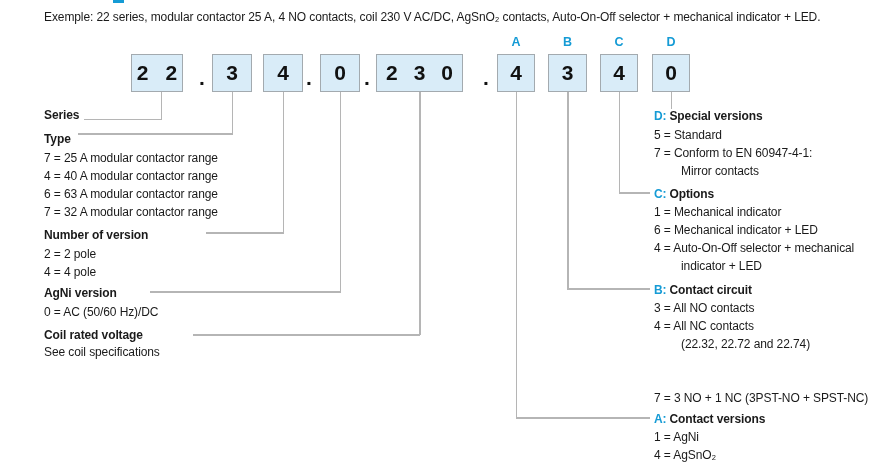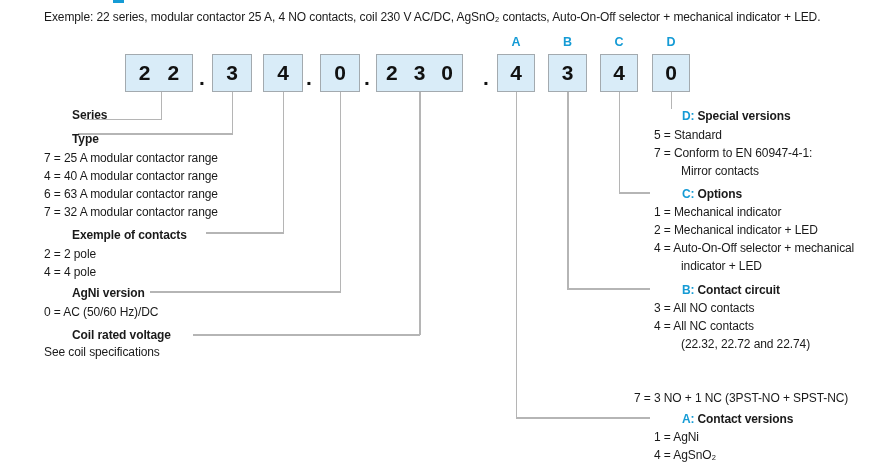--- a/index.html
+++ b/index.html
@@ -1,21 +1,21 @@
 <!DOCTYPE html>
 <html><head>
 <meta charset="utf-8">
 <style>
   html,body{margin:0;padding:0;background:#fff;}
   #stage{
     position:relative;width:881px;height:462px;background:#ffffff;overflow:hidden;
     font-family:"Liberation Sans","DejaVu Sans",sans-serif;color:#1a1a1a;
   }
   .txt{position:absolute;font-size:12px;line-height:12px;white-space:nowrap;letter-spacing:-0.1px;}
-  .bold{font-weight:bold;margin-left:28px;}
+  .bold{font-weight:bold;}
   .accent{color:#159bd5;font-weight:bold;margin-right:3px;}
   .example{left:44px;top:11px;font-size:12px;}
   
   .code-box{
     position:absolute;top:54px;height:38px;background:#d9ecf8;border:1.5px solid #a3aaaf;
     box-sizing:border-box;display:flex;align-items:center;justify-content:center;
     font-size:21px;font-weight:bold;color:#111;
   }
   .sp2{letter-spacing:17px;margin-right:-17px;}
   .sp3{letter-spacing:16px;margin-right:-16px;}
@@ -32,21 +32,21 @@
 </style>
 </head>
 <body>
 
 <div id="stage">
 
   <div class="clip-mark"></div>
 
   <div class="txt example">Exemple: 22 series, modular contactor 25 A, 4 NO contacts, coil 230 V AC/DC, AgSnO₂ contacts, Auto-On-Off selector + mechanical indicator + LED.</div>
 
-  <div class="code-box" style="left:125px;width:68px">
+  <div class="code-box" style="left:131px;width:52px">
       <span class="sp2">22</span>
     </div>
   <div class="dot" style="left:197px">.</div>
   <div class="code-box" style="left:212px;width:40px">
       <span>3</span>
     </div>
   <div class="code-box" style="left:263px;width:40px">
       <span>4</span>
     </div>
   <div class="dot" style="left:304px">.</div>
@@ -103,44 +103,44 @@
   <div class="vline" style="left:670.5px;top:92px;height:17px"></div>
 
   <div class="txt bold" style="left:44px;top:109px">Series</div>
 
   <div class="txt bold" style="left:44px;top:133px">Type</div>
   <div class="txt" style="left:44px;top:152px">7 = 25 A modular contactor range</div>
   <div class="txt" style="left:44px;top:170px">4 = 40 A modular contactor range</div>
   <div class="txt" style="left:44px;top:188px">6 = 63 A modular contactor range</div>
   <div class="txt" style="left:44px;top:206px">7 = 32 A modular contactor range</div>
 
-  <div class="txt bold" style="left:44px;top:229px">Exemple of contacts</div>
+  <div class="txt bold" style="left:44px;top:229px">Number of version</div>
   <div class="txt" style="left:44px;top:248px">2 = 2 pole</div>
   <div class="txt" style="left:44px;top:266px">4 = 4 pole</div>
 
   <div class="txt bold" style="left:44px;top:287px">AgNi version</div>
   <div class="txt" style="left:44px;top:306px">0 = AC (50/60 Hz)/DC</div>
 
   <div class="txt bold" style="left:44px;top:329px">Coil rated voltage</div>
   <div class="txt" style="left:44px;top:346px">See coil specifications</div>
 
   <div class="txt bold" style="left:654px;top:110px"><span class="accent">D:</span><span>Special versions</span></div>
   <div class="txt" style="left:654px;top:129px">5 = Standard</div>
   <div class="txt" style="left:654px;top:147px">7 = Conform to EN 60947-4-1:</div>
   <div class="txt" style="left:681px;top:165px">Mirror contacts</div>
 
   <div class="txt bold" style="left:654px;top:188px"><span class="accent">C:</span><span>Options</span></div>
   <div class="txt" style="left:654px;top:206px">1 = Mechanical indicator</div>
-  <div class="txt" style="left:654px;top:224px">2 = Mechanical indicator + LED</div>
+  <div class="txt" style="left:654px;top:224px">6 = Mechanical indicator + LED</div>
   <div class="txt" style="left:654px;top:242px">4 = Auto-On-Off selector + mechanical</div>
   <div class="txt" style="left:681px;top:260px">indicator + LED</div>
 
   <div class="txt bold" style="left:654px;top:284px"><span class="accent">B:</span><span>Contact circuit</span></div>
   <div class="txt" style="left:654px;top:302px">3 = All NO contacts</div>
   <div class="txt" style="left:654px;top:320px">4 = All NC contacts</div>
   <div class="txt" style="left:681px;top:338px">(22.32, 22.72 and 22.74)</div>
-  <div class="txt" style="left:634px;top:392px">7 = 3 NO + 1 NC (3PST-NO + SPST-NC)</div>
+  <div class="txt" style="left:654px;top:392px">7 = 3 NO + 1 NC (3PST-NO + SPST-NC)</div>
 
   <div class="txt bold" style="left:654px;top:413px"><span class="accent">A:</span><span>Contact versions</span></div>
   <div class="txt" style="left:654px;top:431px">1 = AgNi</div>
   <div class="txt" style="left:654px;top:449px">4 = AgSnO₂</div>
 
 </div>
 
 </body></html>

